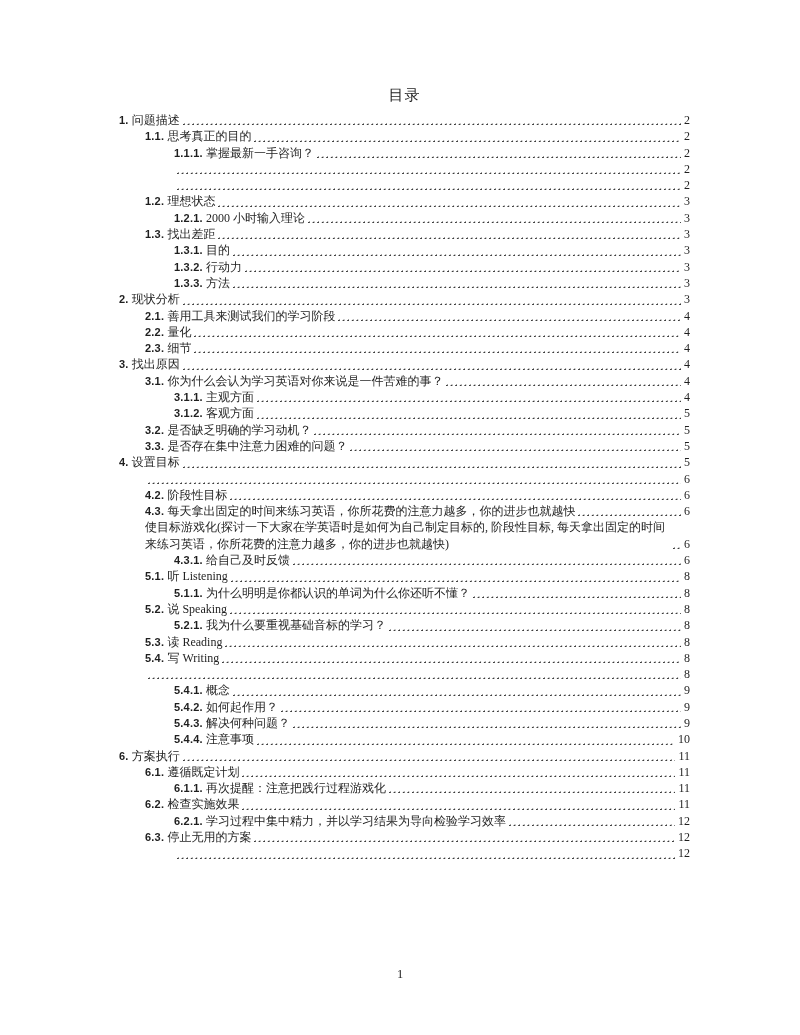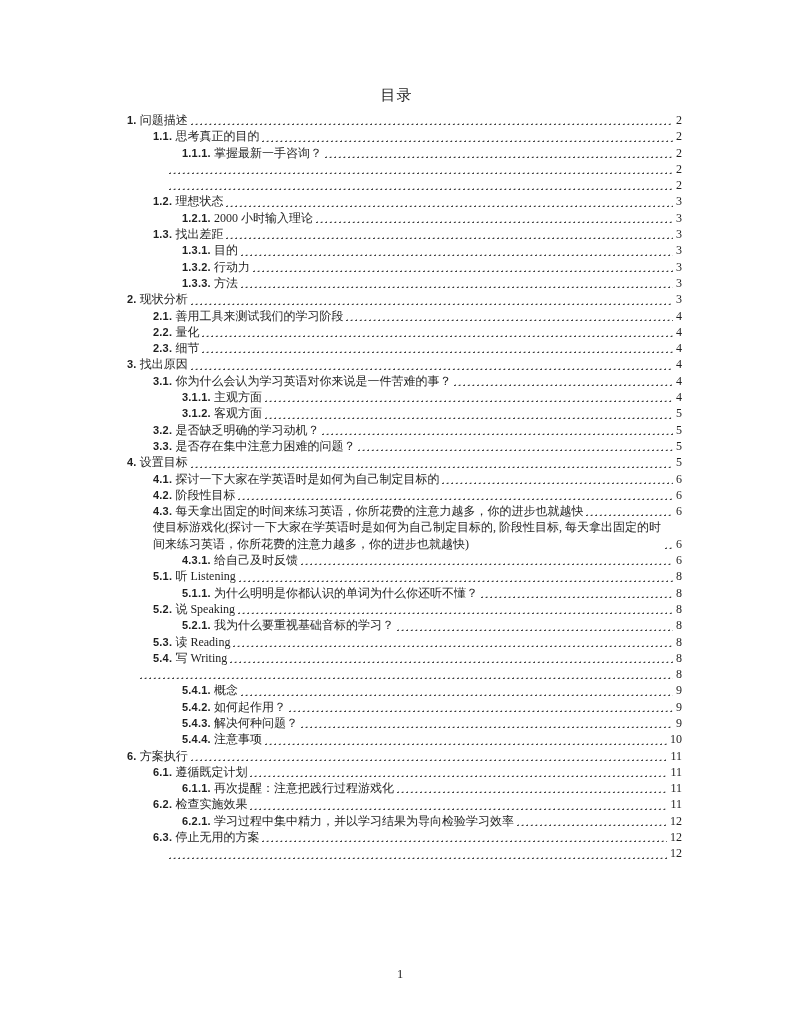--- a/index.html
+++ b/index.html
@@ -11,21 +11,21 @@
     position: relative;
     width: 800px;
     height: 1035px;
     background: #ffffff;
     font-family: "Liberation Serif", "DejaVu Serif", serif;
     color: #1f1f1f;
     overflow: hidden;
   }
   .toc-container {
     position: absolute;
-    left: 111px;
+    left: 119px;
     top: 86px;
     width: 571px;
   }
   .toc-title {
     text-align: center;
     font-size: 15px;
     line-height: 19px;
     margin: 0 0 7px 0;
     font-weight: 400;
     letter-spacing: 1px;
@@ -34,21 +34,20 @@
     display: flex;
     align-items: flex-start;
     font-size: 12px;
     line-height: 16.3px;
   }
   .toc-entry.level-2 { padding-left: 26px; }
   .toc-entry.level-3 { padding-left: 55px; }
   .toc-text {
     flex: 0 1 auto;
     min-width: 0;
-    margin-left: 16px;
   }
   .toc-num {
     font-family: "Liberation Sans", "DejaVu Sans", sans-serif;
     font-weight: 700;
     font-size: 11px;
     letter-spacing: 0.2px;
   }
   .toc-dots {
     flex: 1 1 10px;
     min-width: 8px;
@@ -183,21 +182,20 @@
           <span class="toc-text"><span class="toc-num">3.3. </span>是否存在集中注意力困难的问题？</span>
           <span class="toc-dots"></span>
           <span class="toc-page">5</span>
         </div>
         <div class="toc-entry level-1">
           <span class="toc-text"><span class="toc-num">4. </span>设置目标</span>
           <span class="toc-dots"></span>
           <span class="toc-page">5</span>
         </div>
         <div class="toc-entry level-2">
-          <span class="toc-text"><span class="toc-num">4.1. </span>探讨一下大家在学英语时是如何为自己制定目标的</span>
           <span class="toc-dots"></span>
           <span class="toc-page">6</span>
         </div>
         <div class="toc-entry level-2">
           <span class="toc-text"><span class="toc-num">4.2. </span>阶段性目标</span>
           <span class="toc-dots"></span>
           <span class="toc-page">6</span>
         </div>
         <div class="toc-entry level-2">
           <span class="toc-text"><span class="toc-num">4.3. </span>每天拿出固定的时间来练习英语，你所花费的注意力越多，你的进步也就越快</span>

